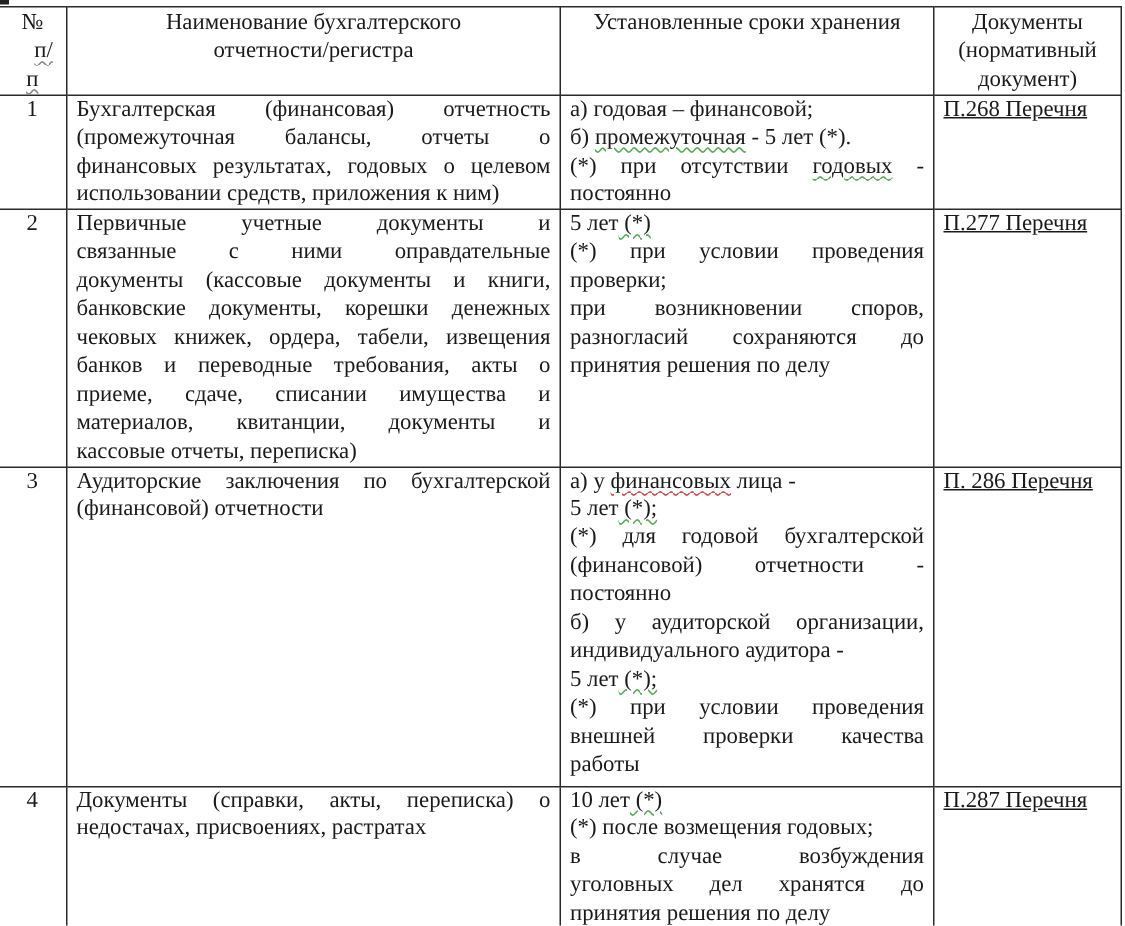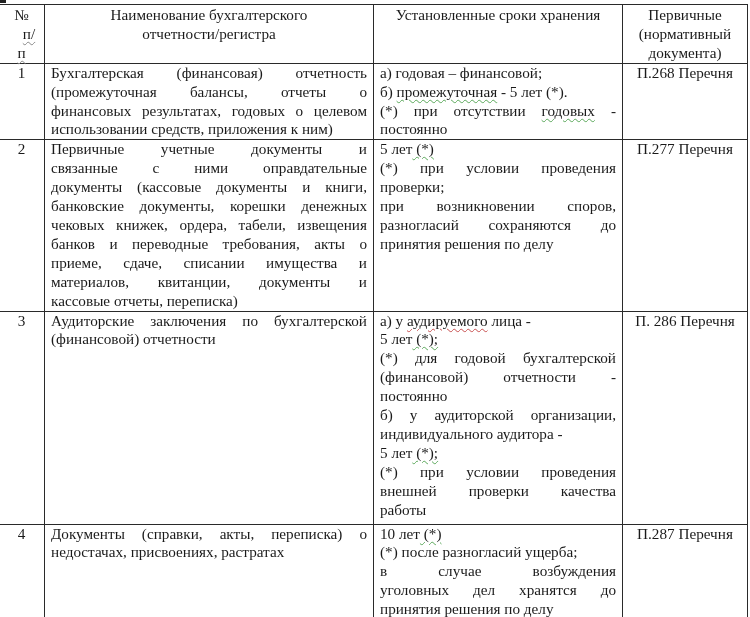--- a/index.html
+++ b/index.html
@@ -54,24 +54,25 @@
     tr.row-4 { height: 94px; }
     td.num {
       text-align: center;
       padding-top: 1px;
     }
     td.name, td.term {
       text-align: justify;
       padding-top: 1px;
     }
     td.basis {
-      text-align: center;
+      text-align: left;
       padding-top: 1px;
       padding-left: 2px;
       padding-right: 2px;
+      text-decoration: underline;
     }
     .line {
       display: block;
       text-align: justify;
       text-align-last: justify;
     }
     .line.last {
       text-align-last: left;
     }
     .line.center { text-align: center; text-align-last: center; }
@@ -111,23 +112,23 @@
       <span class="line center"><span class="sq-gray">п/п</span></span>
     </th>
     <th>
       <span class="line center">Наименование бухгалтерского</span>
       <span class="line center">отчетности/регистра</span>
     </th>
     <th>
       <span class="line center">Установленные  сроки хранения</span>
     </th>
     <th>
-      <span class="line center">Первичные</span>
+      <span class="line center">Документы</span>
       <span class="line center">(нормативный</span>
-      <span class="line center">документа)</span>
+      <span class="line center">документ)</span>
     </th>
   </tr>
 
   <tr class="row-1">
     <td class="num">1</td>
     <td class="name">
       <span class="line">Бухгалтерская (финансовая) отчетность</span>
       <span class="line">(промежуточная балансы, отчеты о</span>
       <span class="line">финансовых результатах, годовых о целевом</span>
       <span class="line last">использовании средств, приложения к ним)</span>
@@ -165,21 +166,21 @@
     <td class="basis">П.277 Перечня</td>
   </tr>
 
   <tr class="row-3">
     <td class="num">3</td>
     <td class="name">
       <span class="line">Аудиторские заключения по бухгалтерской</span>
       <span class="line last">(финансовой) отчетности</span>
     </td>
     <td class="term">
-      <span class="line last"><span>а) у </span><span class="sq-red">аудируемого</span><span> лица -</span></span>
+      <span class="line last"><span>а) у </span><span class="sq-red">финансовых</span><span> лица -</span></span>
       <span class="line last"><span>5 лет</span><span class="sq-green"> (*);</span></span>
       <span class="line">(*) для годовой бухгалтерской</span>
       <span class="line">(финансовой) отчетности -</span>
       <span class="line last">постоянно</span>
       <span class="line">б) у аудиторской организации,</span>
       <span class="line last">индивидуального аудитора -</span>
       <span class="line last"><span>5 лет</span><span class="sq-green"> (*);</span></span>
       <span class="line">(*) при условии проведения</span>
       <span class="line">внешней проверки качества</span>
       <span class="line last">работы</span>
@@ -188,21 +189,21 @@
   </tr>
 
   <tr class="row-4">
     <td class="num">4</td>
     <td class="name">
       <span class="line">Документы (справки, акты, переписка) о</span>
       <span class="line last">недостачах, присвоениях, растратах</span>
     </td>
     <td class="term">
       <span class="line last"><span>10 лет</span><span class="sq-green"> (*)</span></span>
-      <span class="line last">(*) после разногласий ущерба;</span>
+      <span class="line last">(*) после возмещения годовых;</span>
       <span class="line">в случае возбуждения</span>
       <span class="line">уголовных дел хранятся до</span>
       <span class="line last">принятия решения по делу</span>
     </td>
     <td class="basis">П.287 Перечня</td>
   </tr>
 </tbody>
   </table>
 
 </body></html>

